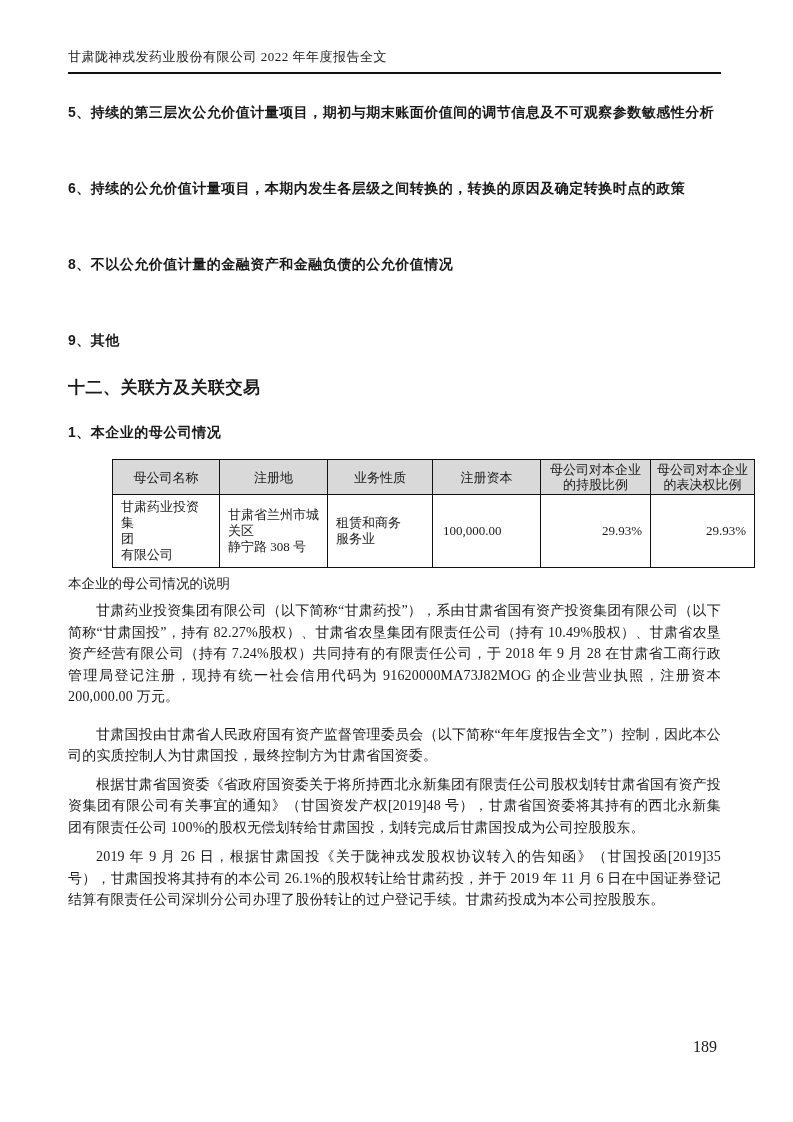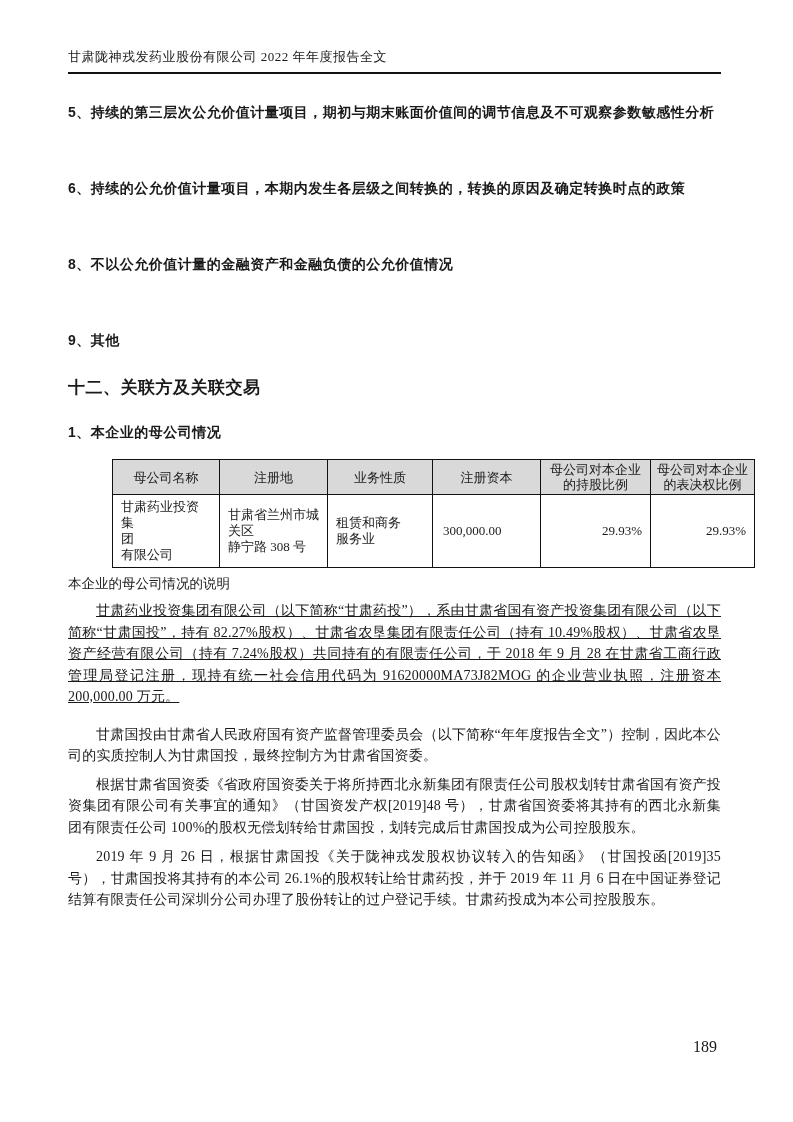--- a/index.html
+++ b/index.html
@@ -88,21 +88,21 @@
     margin-top: 7px;
   }
   .body-text { margin-top: 7px; }
   .body-text p {
     font-size: 14px;
     line-height: 21.5px;
     text-align: justify;
     text-indent: 2em;
     letter-spacing: 0.2px;
   }
-  .body-text p:nth-of-type(1) { margin-bottom: 16px; text-decoration: underline; }
+  .body-text p:nth-of-type(1) { margin-bottom: 16px; }
   .body-text p:nth-of-type(2) { margin-bottom: 7px; }
   .body-text p:nth-of-type(3) { margin-bottom: 8px; }
   .page-number {
     position: absolute;
     top: 1038px;
     right: 76px;
     font-size: 16px;
   }
 </style>
 </head>
@@ -146,21 +146,21 @@
     <tbody>
       <tr>
         <td>甘肃药业投资集
 团
 有限公司</td>
         <td>甘肃省兰州市城
 关区
 静宁路 308 号</td>
         <td>租赁和商务
 服务业</td>
-        <td class="num">300,000.00</td>
+        <td class="num">100,000.00</td>
         <td class="pct">29.93%</td>
         <td class="pct">29.93%</td>
       </tr>
     </tbody>
   </table>
 
   <div class="note">本企业的母公司情况的说明</div>
 
   <div class="body-text">
     <p>甘肃药业投资集团有限公司（以下简称“甘肃药投”），系由甘肃省国有资产投资集团有限公司（以下简称“甘肃国投”，持有 82.27%股权）、甘肃省农垦集团有限责任公司（持有 10.49%股权）、甘肃省农垦资产经营有限公司（持有 7.24%股权）共同持有的有限责任公司，于 2018 年 9 月 28 在甘肃省工商行政管理局登记注册，现持有统一社会信用代码为  91620000MA73J82MOG 的企业营业执照，注册资本  200,000.00 万元。</p>

